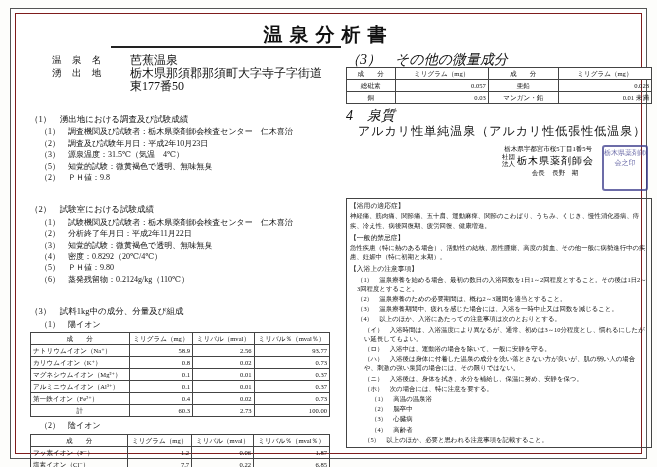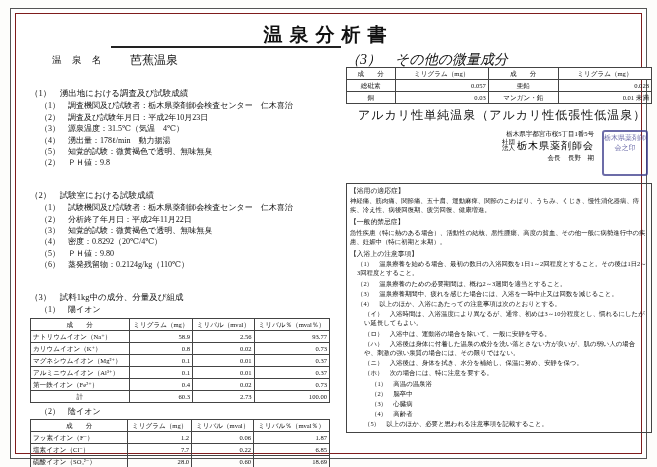--- a/index.html
+++ b/index.html
@@ -42,21 +42,21 @@
   .num{text-align:right;}
   .ctr{text-align:center;}
   .lbl{text-align:left;}
   .tot td{font-weight:normal;}
 
   .rsect{font-size:8px;line-height:11.4px;color:#111;}
   .rhead{font-size:14px;margin-bottom:2px;font-style:italic;}
   .bigtype{font-size:12px;letter-spacing:1px;margin:4px 0 6px 12px;}
 
   .stamp-area{position:relative;height:52px;margin-top:2px;}
-  .stamp-text{position:absolute;right:58px;top:0;font-size:7px;line-height:11px;text-align:right;}
+  .stamp-text{position:absolute;right:58px;top:0;font-size:7px;line-height:11px;text-align:center;}
   .stamp-text .big{font-size:10px;letter-spacing:1px;}
   .stamp-text .sm{font-size:6.5px;}
   .seal{
     position:absolute;right:4px;top:2px;width:46px;height:46px;
     border:2px solid #3b3b8c;border-radius:3px;color:#3b3b8c;
     font-size:7px;line-height:10px;text-align:center;padding-top:1px;box-sizing:border-box;
     opacity:.75;
   }
   .notebox{
     border:1px solid #444;margin-top:3px;padding:2px 3px;font-size:6.4px;line-height:9.2px;color:#111;
@@ -76,27 +76,30 @@
 
       <div class="title">温泉分析書</div>
       <div class="title-rule"></div>
 
       <div class="col-left">
 
         <div class="kv kv-big">
           <div class="k">温 泉 名</div>
           <div class="v">芭蕉温泉</div>
         </div>
+        <div class="kv kv-big">
+          <div class="k">湧 出 地</div>
+          <div class="v">栃木県那須郡那須町大字寺子字街道東177番50</div>
+        </div>
 
         <div class="sect">
           <div class="h">（1）　湧出地における調査及び試験成績</div>
           <div class="li">（1）　調査機関及び試験者：栃木県薬剤師会検査センター　仁木喜治</div>
           <div class="li">（2）　調査及び試験年月日：平成2年10月23日</div>
           <div class="li">（3）　源泉温度：31.5℃（気温　4℃）</div>
-          <div class="li">（4）　湧出量：178ℓ/min　動力揚湯</div>
           <div class="li">（5）　知覚的試験：微黄褐色で透明、無味無臭</div>
           <div class="li">（2）　ＰＨ値：9.8</div>
         </div>
 
         <div class="sect">
           <div class="h">（2）　試験室における試験成績</div>
           <div class="li">（1）　試験機関及び試験者：栃木県薬剤師会検査センター　仁木喜治</div>
           <div class="li">（2）　分析終了年月日：平成2年11月22日</div>
           <div class="li">（3）　知覚的試験：微黄褐色で透明、無味無臭</div>
           <div class="li">（4）　密度：0.8292（20℃/4℃）</div>
@@ -229,20 +232,21 @@
               <td class="ctr">銅</td>
               <td class="num">0.03</td>
               <td class="ctr">マンガン・鉛</td>
               <td class="num">0.01 未満</td>
             </tr>
           </tbody>
             </table>
         </div>
 
         <div class="rsect" style="margin-top:6px;">
+          <div class="rhead">4　泉質</div>
           <div class="bigtype">アルカリ性単純温泉（アルカリ性低張性低温泉）</div>
         </div>
 
         <div class="stamp-area">
           <div class="stamp-text">
             <div class="sm">栃木県宇都宮市桜5丁目1番5号</div>
             <div style="display:flex;align-items:center;">
               <span class="sm" style="white-space:pre-line;line-height:6.5px;margin-right:2px;">社団
 法人</span>
               <span class="big">栃木県薬剤師会</span>

